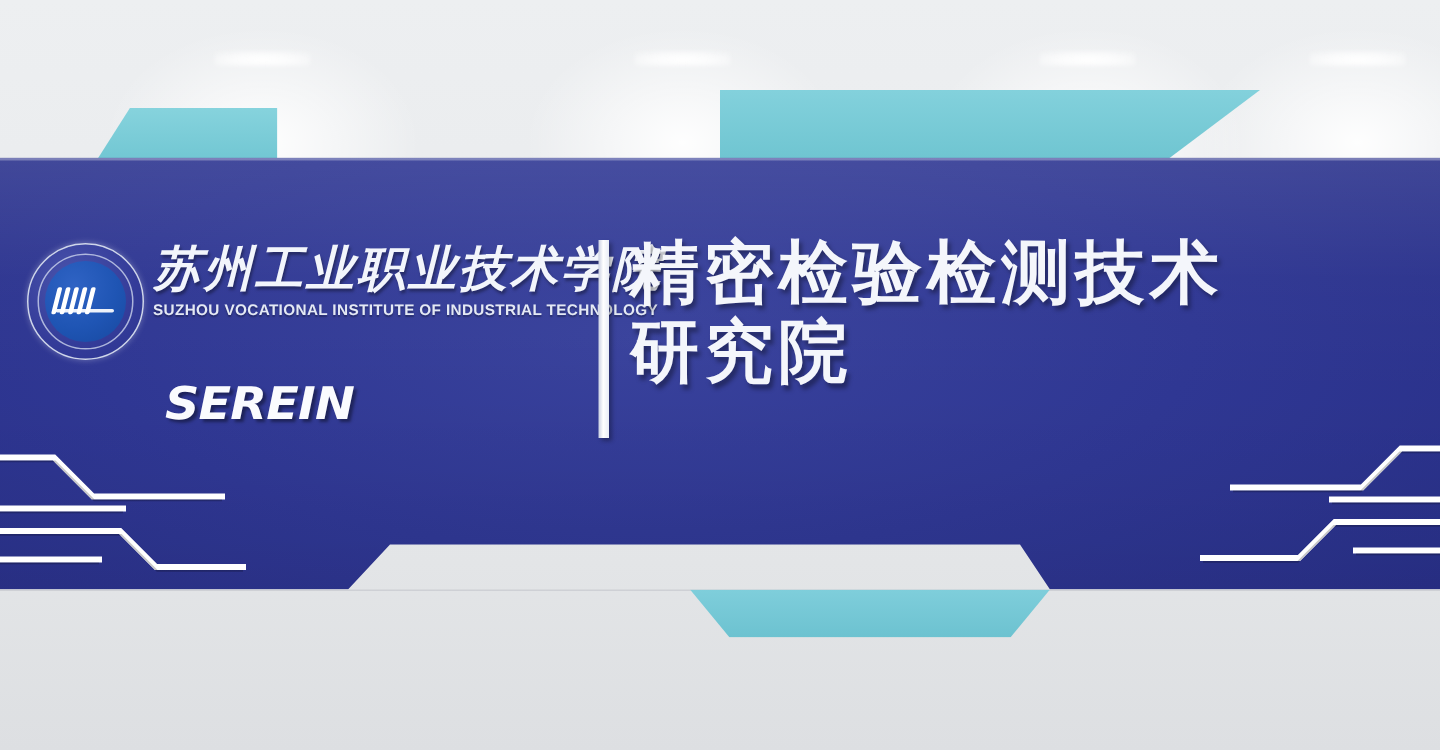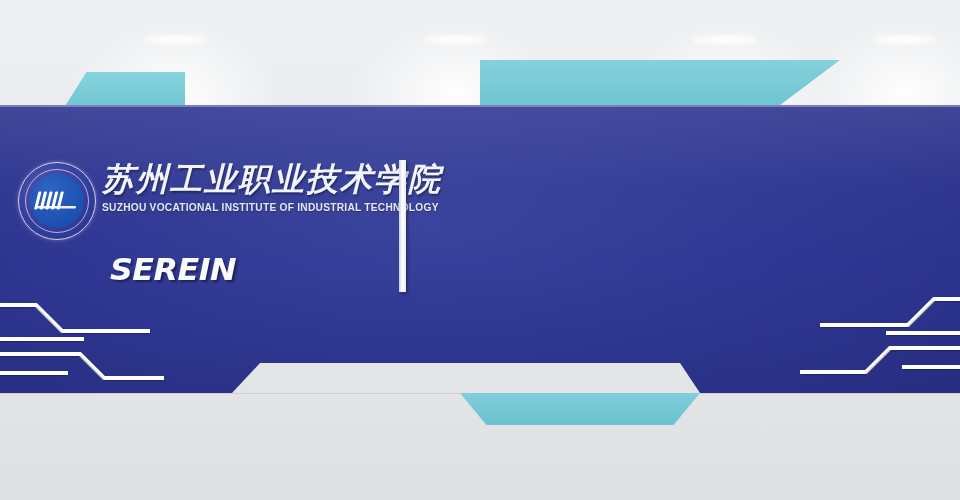--- a/index.html
+++ b/index.html
@@ -236,14 +236,18 @@
     <div id="univ-cn">苏州工业职业技术学院</div>
     <div id="univ-en">SUZHOU VOCATIONAL INSTITUTE OF INDUSTRIAL TECHNOLOGY</div>
   </div>
 
   <div id="brand-block">
     <span id="brand-latin">SEREIN</span>
   </div>
 
   <div id="divider"></div>
 
+  <div id="title">
+    <span class="ln">精密检验检测技术</span>
+    <span class="ln">研究院</span>
+  </div>
 
 </div>
 
 </body></html>

